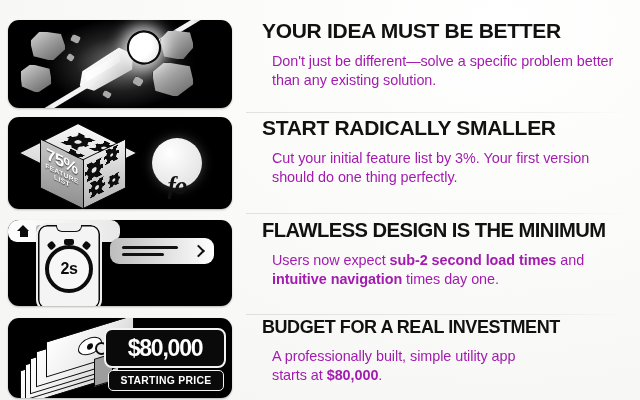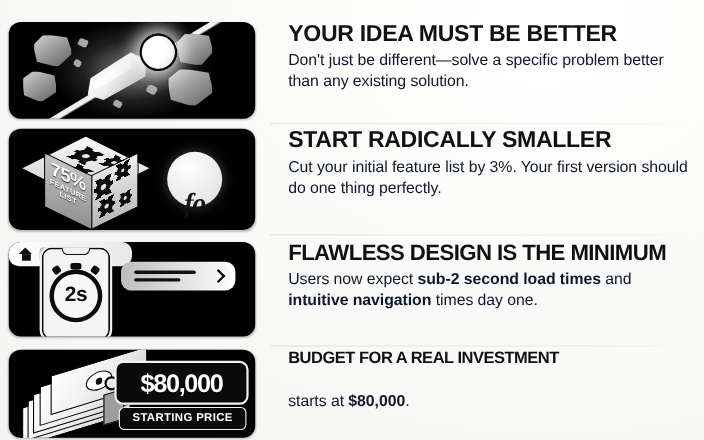--- a/index.html
+++ b/index.html
@@ -31,23 +31,23 @@
   #row2 .panel{height:86px;}
   #row3 .panel{height:80px;}
 
   
   .txt{flex:1 1 auto;padding-left:30px;padding-right:8px;box-sizing:border-box;}
   .hd{
     font-size:21px;font-weight:bold;letter-spacing:-.3px;color:#111;
     line-height:1.05;margin:0 0 4px 0;white-space:nowrap;
   }
   #row2 .hd{font-size:20.2px;letter-spacing:-.55px;}
-  #row3 .hd{font-size:15px;letter-spacing:-.45px;}
+  #row3 .hd{font-size:18px;letter-spacing:-.45px;}
   .bd{
-    font-size:14.4px;color:#0f172a;line-height:1.30;margin:0;
+    font-size:14.4px;color:#a21caf;line-height:1.30;margin:10px;
     letter-spacing:-.05px;
   }
   .bd b{font-weight:bold;}
 
   
   .divider{position:absolute;left:246px;width:384px;height:1px;
     background:linear-gradient(to right,rgba(0,0,0,.10),rgba(0,0,0,.05) 80%,rgba(0,0,0,0));}
   #div0{top:112px;} #div1{top:213px;} #div2{top:314px;}
 
   
@@ -128,21 +128,21 @@
   
   .phone{position:absolute;left:28px;top:3px;width:62px;height:84px;
     border-radius:11px;background:#f4f4f4;border:2.5px solid #efefef;
     box-shadow:0 0 0 1.5px #0a0a0a inset;overflow:hidden;}
   .notch{position:absolute;left:50%;top:0;transform:translateX(-50%);
     width:24px;height:6px;background:#f0f0f0;border-radius:0 0 6px 6px;
     border:1.4px solid #111;border-top:none;}
   .watch{position:absolute;left:50%;top:52%;transform:translate(-50%,-50%);
     width:40px;height:40px;border-radius:50%;border:4px solid #0c0c0c;
     background:#f7f7f7;display:flex;align-items:center;justify-content:center;}
-  .watch b{font-size:19px;font-weight:bold;color:#0c0c0c;letter-spacing:-.5px;}
+  .watch b{font-size:16px;font-weight:bold;color:#0c0c0c;letter-spacing:-.5px;}
   .wstem{position:absolute;left:50%;top:-10px;transform:translateX(-50%);
     width:10px;height:6px;background:#0c0c0c;border-radius:2px;}
   .wear{position:absolute;top:-7px;width:7px;height:7px;background:#0c0c0c;
     border-radius:2px;}
   .wear.l{left:-1px;transform:rotate(-38deg);}
   .wear.r{right:-1px;transform:rotate(38deg);}
   .card{position:absolute;background:linear-gradient(to right,#bdbdbd,#ffffff);
     border-radius:9px;}
   .card1{left:102px;top:18px;width:104px;height:26px;}
   .card1 .ln{position:absolute;left:12px;height:3px;border-radius:2px;background:#111;}
@@ -312,19 +312,19 @@
       <div class="tag">
         <span>$80,000</span>
       </div>
       <div class="subtag">
         <span>STARTING PRICE</span>
       </div>
     </div>
     <div class="txt">
       <p class="hd">BUDGET FOR A REAL INVESTMENT</p>
       <p class="bd">
-        <br>
+        <span>A professionally built, simple utility app</span><br>
         <span>starts at </span><b>$80,000</b><span>.</span>
       </p>
     </div>
   </div>
 
 </div>
 
 </body></html>

